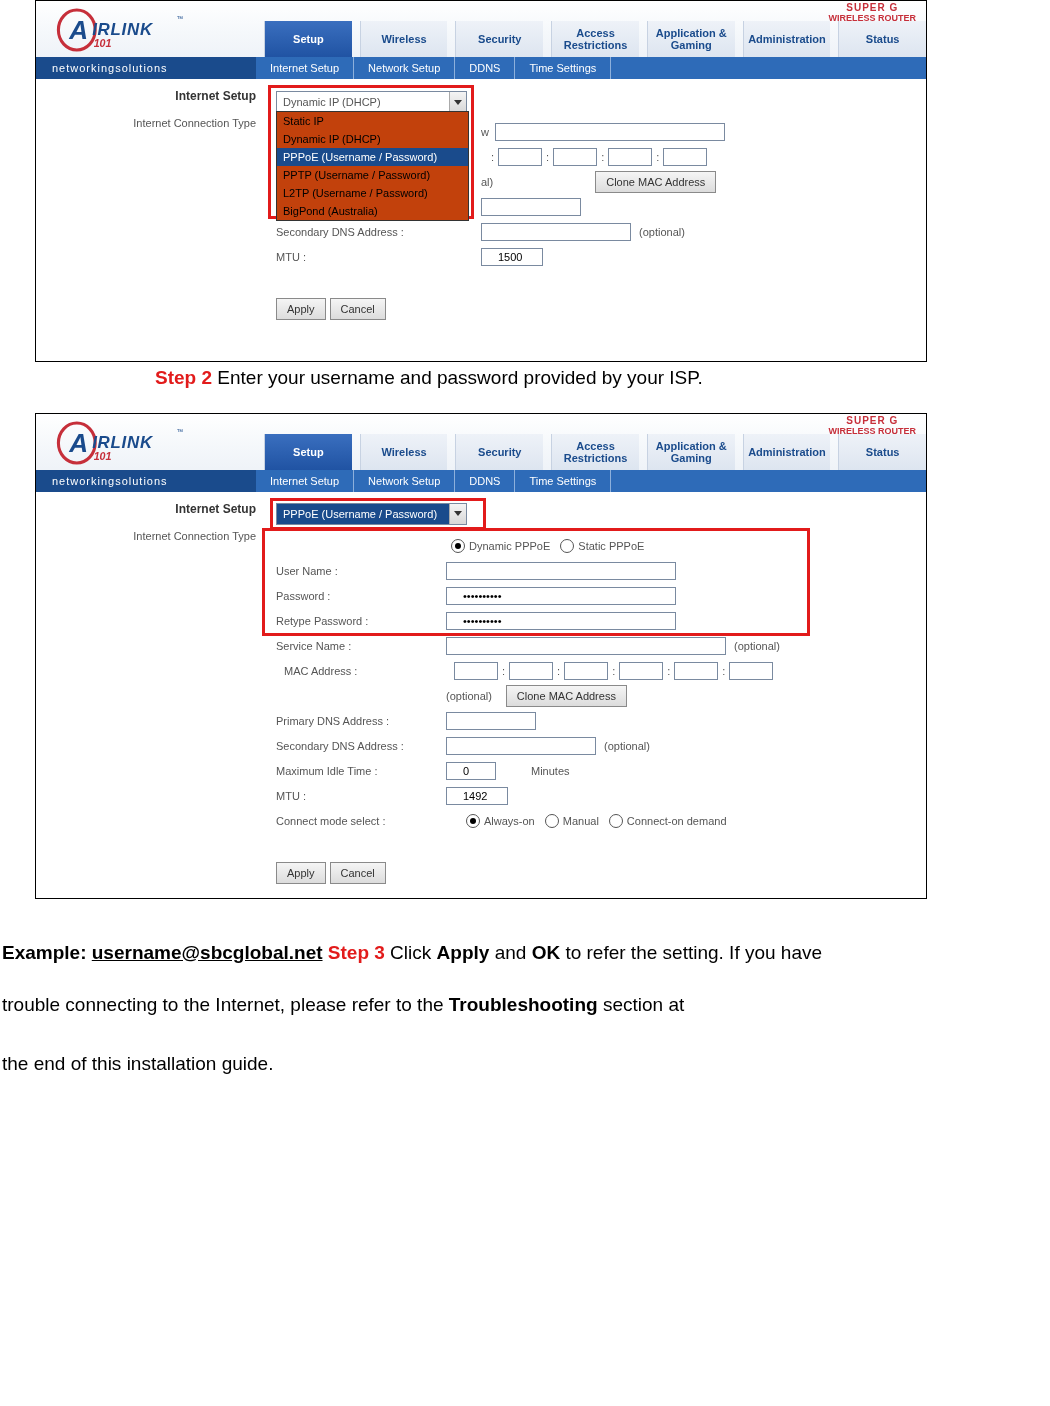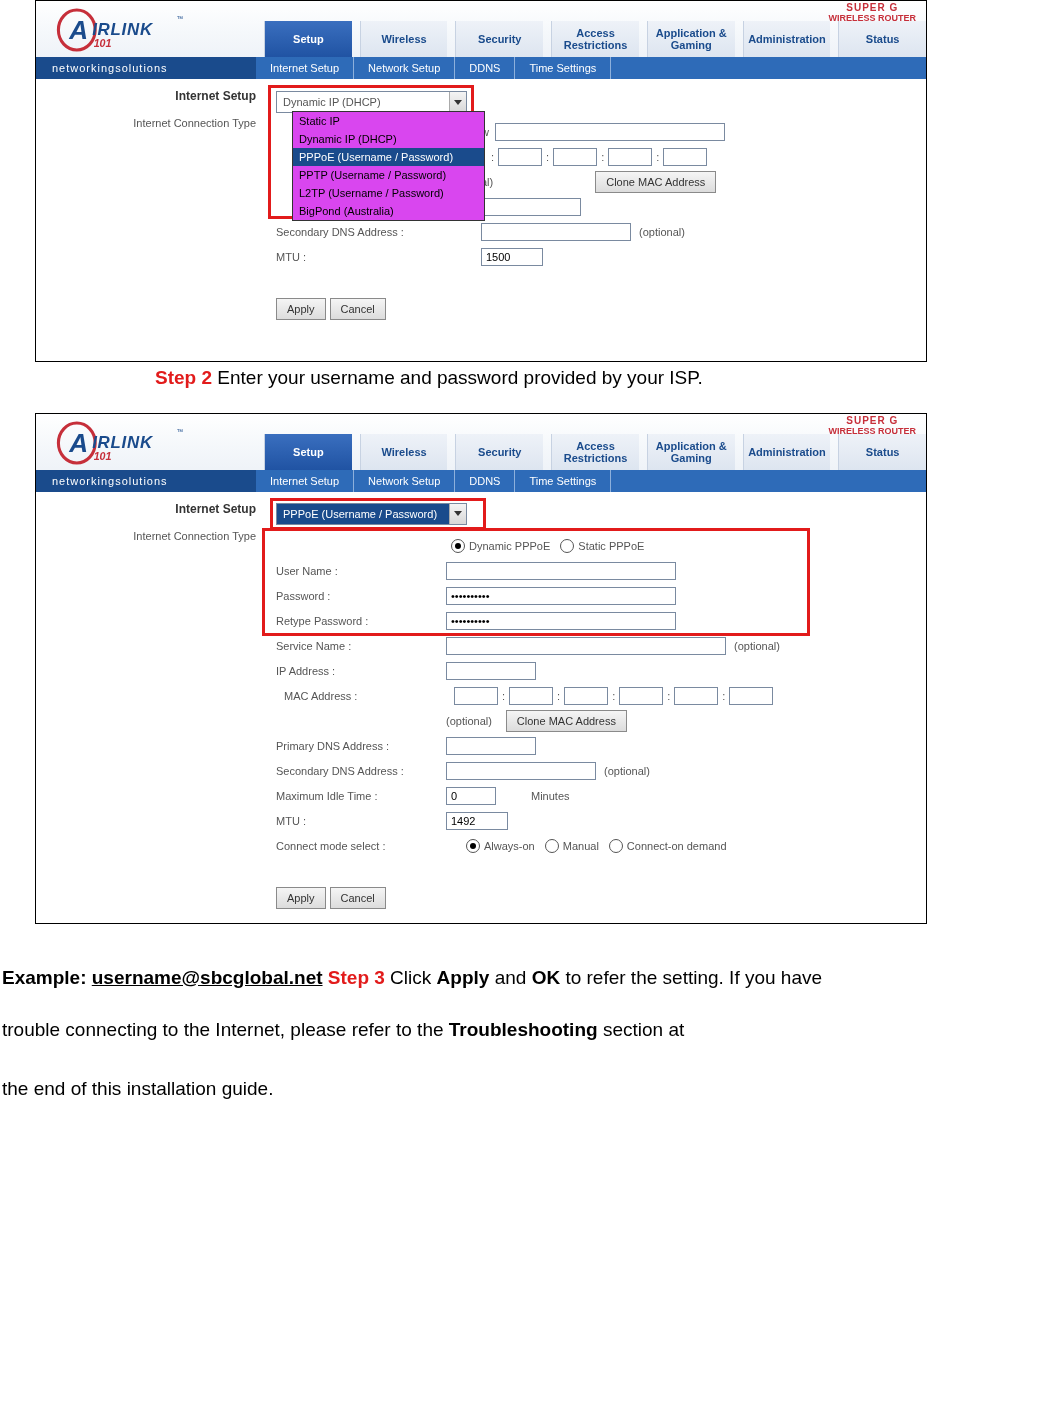--- a/index.html
+++ b/index.html
@@ -130,21 +130,21 @@
     display: flex;
     align-items: center;
     margin: 3px 0;
     min-height: 22px;
   }
   .row .lbl { width: 150px; color: #555; }
   .inp {
     background: #fff;
     border: 1px solid #7a8aa0;
     height: 18px;
-    padding: 0 4px;
+    padding: 0 16px;
     font-size: 11px;
     box-sizing: border-box;
   }
   .inp.w40 { width: 44px; }
   .inp.w60 { width: 62px; }
   .inp.w140 { width: 150px; }
   .inp.w200 { width: 230px; }
   .select-box {
     display: inline-flex;
     align-items: stretch;
@@ -169,23 +169,23 @@
     content: "";
     border-left: 4px solid transparent;
     border-right: 4px solid transparent;
     border-top: 5px solid #333;
   }
   .select-box.highlight .sel-text {
     background: #1a4b8c; color: #fff;
   }
   .dropdown-open {
     position: absolute;
-    top: 20px; left: 16px;
+    top: 20px; left: 0;
     border: 1px solid #333;
-    background: #d946ef;
+    background: #c2410c;
     width: 191px;
     z-index: 5;
   }
   .dropdown-open .opt {
     padding: 1px 6px;
     font-size: 11px;
     color: #000;
     line-height: 16px;
     white-space: nowrap;
   }
@@ -418,24 +418,20 @@
         <div class="row">
           <span class="lbl" style="width:170px;">Retype Password :</span>
           <input class="inp w200" value="••••••••••" style="">
         </div>
         <div class="row">
           <span class="lbl" style="width:170px;">Service Name :</span>
           <input class="inp" style="width: 280px;">
           <span class="optional">(optional)</span>
         </div>
         <div class="row">
-          <span class="lbl" style="width:170px;">IP Address :</span>
-          <input class="inp w60" style="width: 90px;">
-        </div>
-        <div class="row">
           <span class="lbl" style="width:170px;padding-left:8px;">MAC Address :</span>
           <input class="inp w40" style="">
             <span class="colon-sep">:</span>
           <input class="inp w40" style="">
             <span class="colon-sep">:</span>
           <input class="inp w40" style="">
             <span class="colon-sep">:</span>
           <input class="inp w40" style="">
             <span class="colon-sep">:</span>
           <input class="inp w40" style="">

